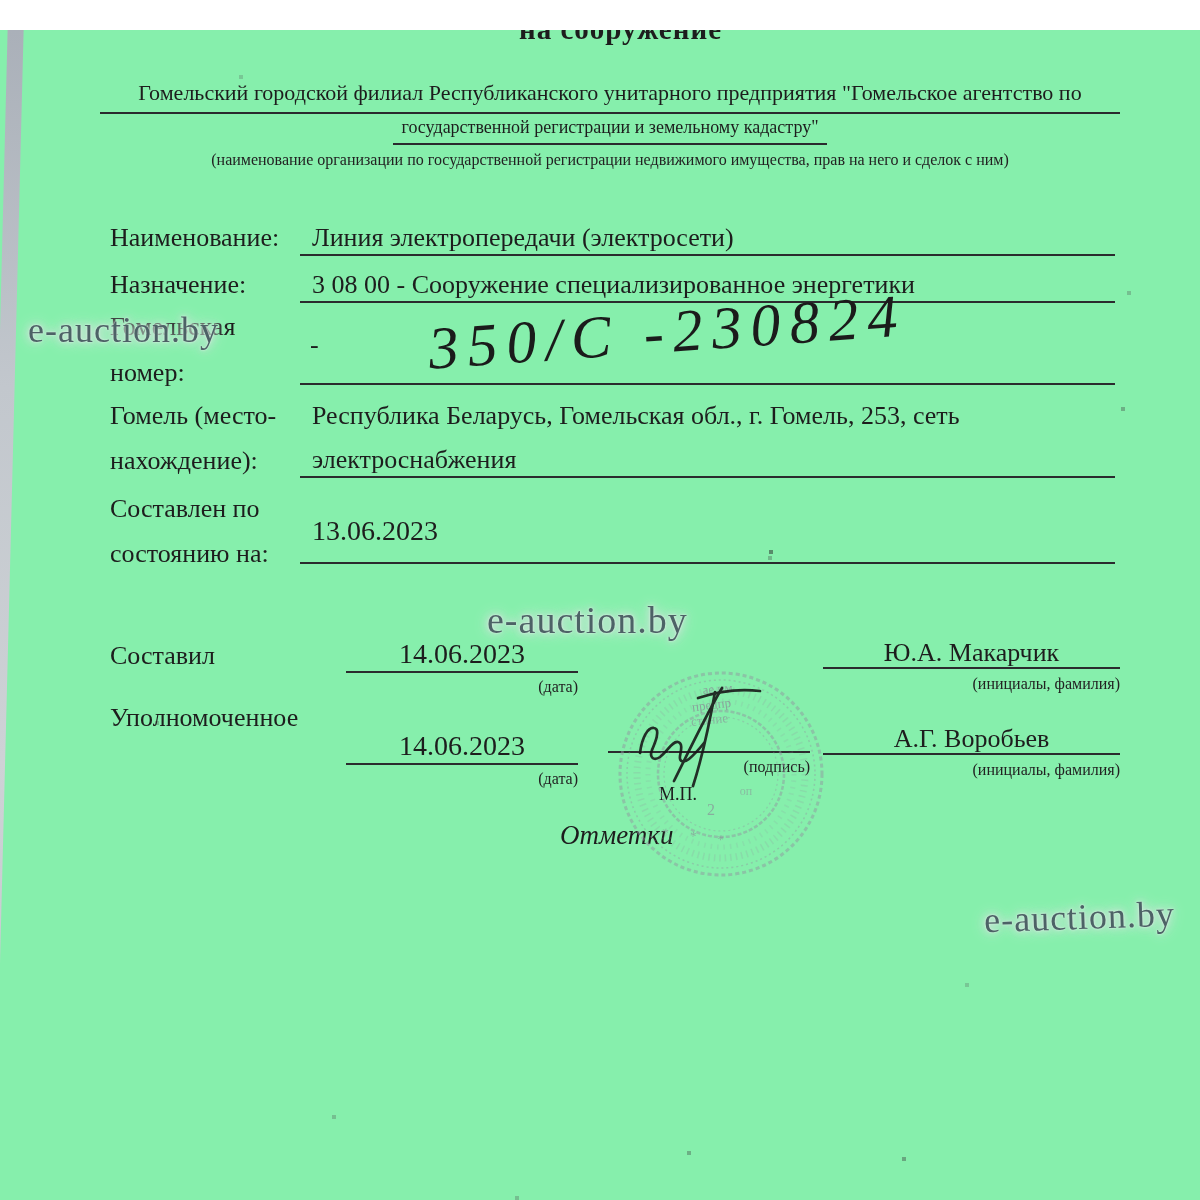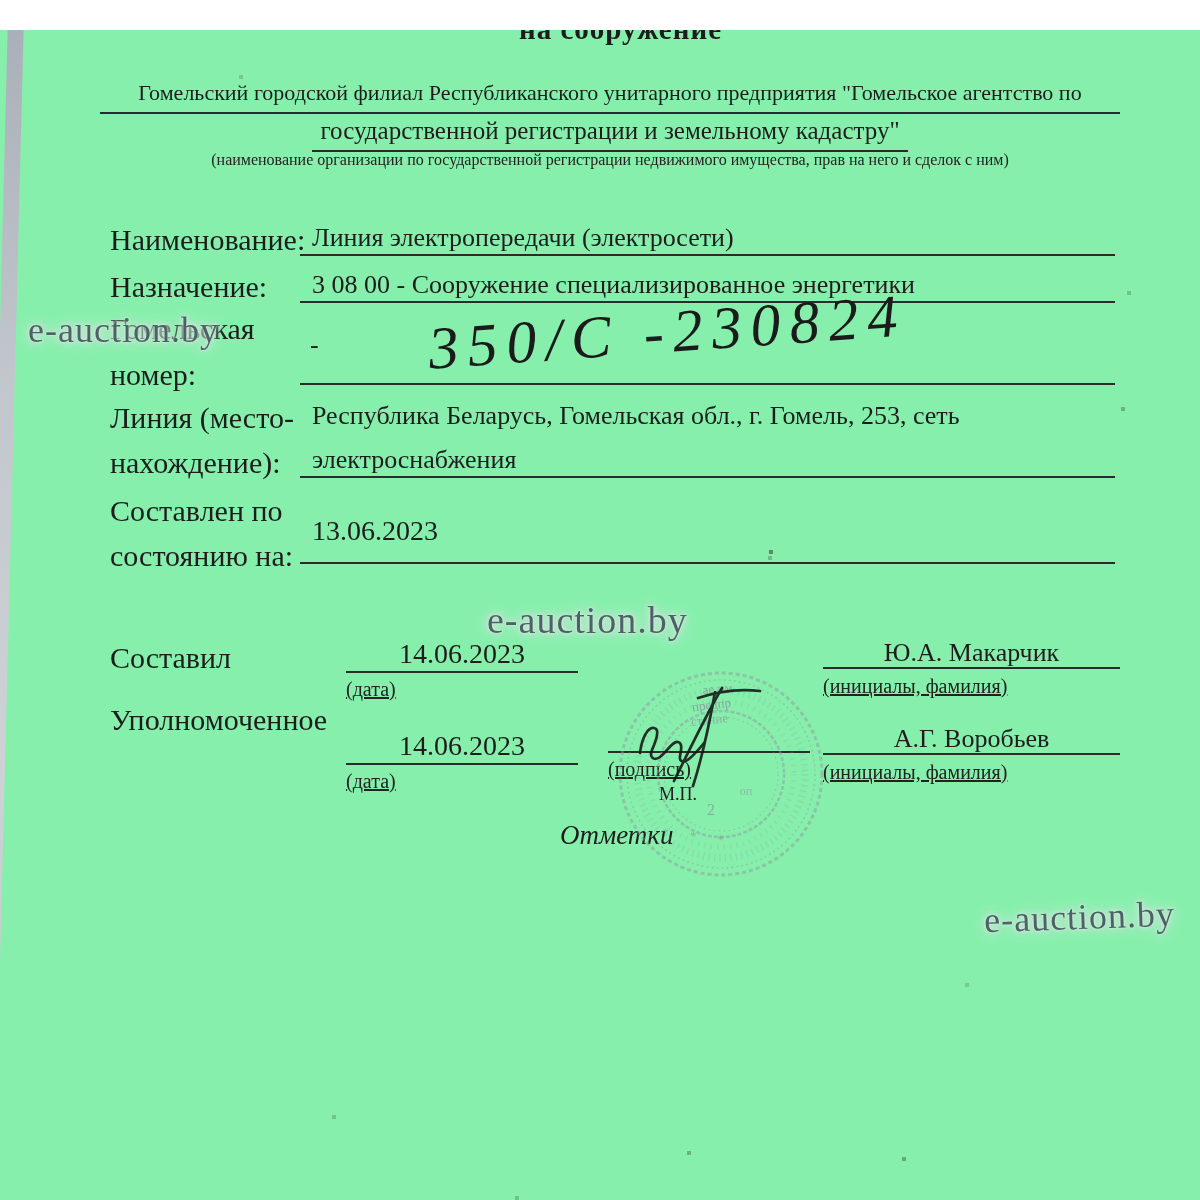--- a/index.html
+++ b/index.html
@@ -11,39 +11,39 @@
   .edge-strip{position:absolute;left:8px;top:-15px;width:16px;height:1240px;
       background:linear-gradient(180deg,#a9afb8 0%,#c2c7cd 30%,#ced2d6 60%,#c3c7cd 90%,#b6bac1 100%);
       transform:rotate(1.45deg);transform-origin:top left;}
 
   
   .doc-frag{position:absolute;left:519px;top:-17px;font-size:29px;font-weight:bold;letter-spacing:1px;}
 
   
   .org1{position:absolute;left:100px;top:50px;width:1020px;text-align:center;font-size:22px;
         padding-bottom:6px;border-bottom:2px solid #2a2a2e;}
-  .org2{position:absolute;left:100px;top:87px;width:1020px;text-align:center;font-size:25px;}
+  .org2{position:absolute;left:100px;top:87px;width:1020px;text-align:center;font-size:18px;}
   .org2 span{display:inline-block;border-bottom:2px solid #2a2a2e;padding:0 8px 5px;}
   .org-cap{position:absolute;left:100px;top:121px;width:1020px;text-align:center;font-size:16px;color:#222;}
 
-  .lbl{position:absolute;left:110px;font-size:30px;}
+  .lbl{position:absolute;left:110px;font-size:26px;}
   .val{position:absolute;left:312px;font-size:26px;}
   .ul{position:absolute;left:300px;width:815px;height:0;border-top:2px solid #2b2b2e;}
 
   #f1-lbl{top:193px;} #f1-val{top:193px;} #f1-ul{top:224px;}
   #f2-lbl{top:240px;} #f2-val{top:240px;} #f2-ul{top:271px;}
   #f3-lbl1{top:282px;} #f3-lbl2{top:328px;} #f3-ul{top:353px;}
   #f3-dash{position:absolute;left:310px;top:300px;font-size:26px;}
   .hand{position:absolute;left:428px;top:268px;font-size:60px;font-style:italic;
         letter-spacing:9px;color:#1b1b1b;transform:rotate(-4deg);white-space:nowrap;}
   #f4-lbl1{top:371px;} #f4-lbl2{top:416px;} #f4-val1{top:371px;} #f4-val2{top:415px;} #f4-ul{top:446px;}
   #f5-lbl1{top:464px;} #f5-lbl2{top:509px;} #f5-val{top:485px;font-size:28px;} #f5-ul{top:532px;}
 
   
-  .cap{position:absolute;text-align:left;font-size:20px;color:#222;text-decoration:underline;}
+  .cap{position:absolute;text-align:right;font-size:16px;color:#222;}
   .dcol{position:absolute;left:346px;width:232px;text-align:center;}
   .ncol{position:absolute;left:823px;width:297px;text-align:center;}
   #s1-lbl{top:611px;}
   #s1-date{top:608px;font-size:28px;}
   #s1-date-ul{left:346px;width:232px;top:641px;}
   #s1-date-cap{left:346px;width:232px;top:648px;}
   #s1-name{top:608px;font-size:26px;}
   #s1-name-ul{left:823px;width:297px;top:637px;}
   #s1-name-cap{left:823px;width:297px;top:645px;}
 
@@ -102,21 +102,21 @@
   <div class="lbl" id="f2-lbl">Назначение:</div>
   <div class="val" id="f2-val">3 08 00 - Сооружение специализированное энергетики</div>
   <div class="ul" id="f2-ul"></div>
 
   <div class="lbl" id="f3-lbl1">Гомельская</div>
   <div class="lbl" id="f3-lbl2">номер:</div>
   <div id="f3-dash">-</div>
   <div class="hand">350/С -230824</div>
   <div class="ul" id="f3-ul"></div>
 
-  <div class="lbl" id="f4-lbl1">Линия (место-</div>
+  <div class="lbl" id="f4-lbl1">Гомель (место-</div>
   <div class="lbl" id="f4-lbl2">нахождение):</div>
   <div class="val" id="f4-val1">Республика Беларусь, Гомельская обл., г. Гомель, 253, сеть</div>
   <div class="val" id="f4-val2">электроснабжения</div>
   <div class="ul" id="f4-ul"></div>
 
   <div class="lbl" id="f5-lbl1">Составлен по</div>
   <div class="lbl" id="f5-lbl2">состоянию на:</div>
   <div class="val" id="f5-val">13.06.2023</div>
   <div class="ul" id="f5-ul"></div>
 

